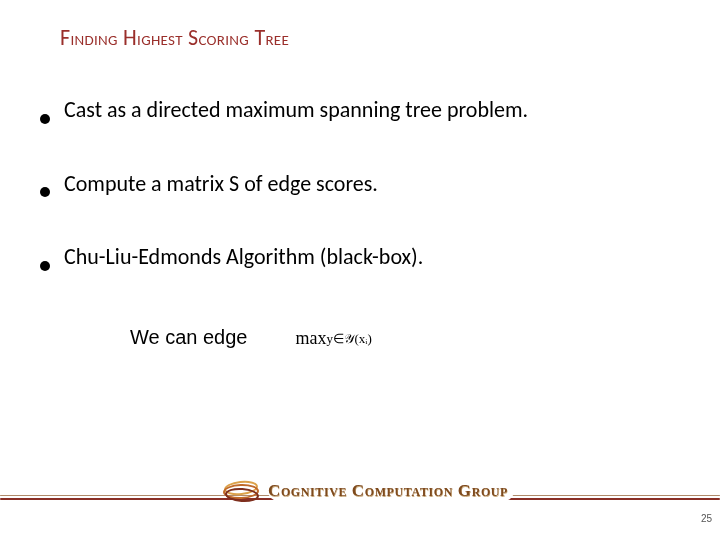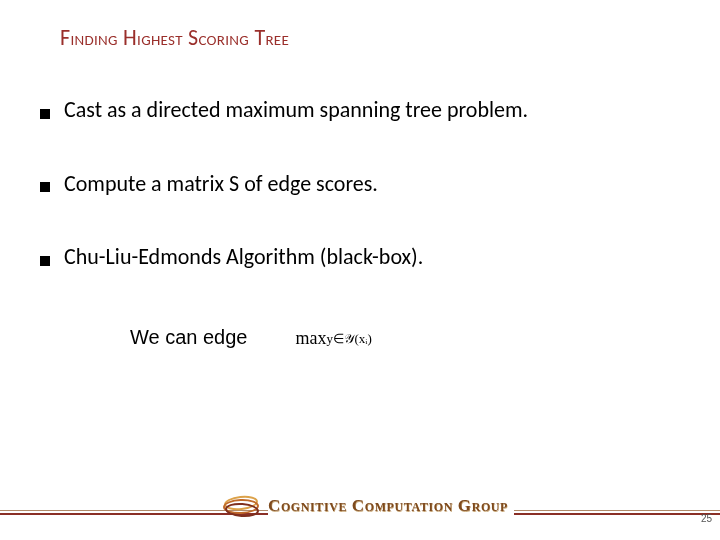--- a/index.html
+++ b/index.html
@@ -1,42 +1,42 @@
 <!DOCTYPE html>
 <html><head>
 <meta charset="utf-8">
 <style>
-  * { margin: 0; padding: 0; box-sizing: border-box; }
+  * { margin: 0; padding: 0; box-sizing: border-box; border-radius: 13px; }
   html, body { width: 720px; height: 540px; background: #fff; font-family: Calibri, "Segoe UI", Arial, sans-serif; overflow: hidden; }
   .slide { position: relative; width: 720px; height: 540px; }
 
   .title {
     position: absolute; left: 60px; top: 24px;
     color: #9a2f2b; font-size: 22px; font-weight: 400;
     font-variant: small-caps; letter-spacing: 0.3px;
   }
 
   .bullets { position: absolute; left: 40px; top: 96px; width: 620px; }
-  .bullet-row { display: flex; align-items: center; margin-bottom: 46px; }
+  .bullet-row { display: flex; align-items: flex-end; margin-bottom: 46px; }
   .bullet-mark { width: 10px; height: 10px; background: #000; margin-top: 8px; margin-right: 14px; flex-shrink: 0; }
   .bullet-text { font-size: 22px; color: #000; line-height: 1.25; }
 
   .solve-row { position: absolute; left: 130px; top: 326px; display: flex; align-items: center; }
   .solve-text { font-family: Arial, sans-serif; font-size: 20px; color: #000; margin-right: 48px; }
   .formula { display: flex; align-items: center; font-family: "Times New Roman", serif; font-size: 20px; color: #000; }
   .maxblock { display: inline-flex; flex-direction: row; align-items: center; line-height: 1; margin-right: 12px; }
   .maxblock .top { font-size: 18px; }
   .maxblock .bot { font-size: 13px; margin-top: 2px; }
   .wt { font-weight: bold; font-size: 19px; }
   .sup { font-size: 12px; vertical-align: super; font-style: italic; }
   .phi { font-size: 19px; }
   .args { font-weight: bold; }
   .sub-i { font-size: 12px; font-style: italic; vertical-align: sub; }
 
-  .footer { position: absolute; left: 0; bottom: 12px; width: 720px; height: 40px; }
+  .footer { position: absolute; left: 0; bottom: 27px; width: 720px; height: 40px; }
   .hr1 { position: absolute; left: 0; top: 22px; width: 720px; height: 1px; background: #b08a6a; }
   .hr2 { position: absolute; left: 0; top: 25px; width: 720px; height: 2px; background: #8a2f26; }
 
   .brand { position: absolute; left: 268px; top: 8px; font-family: Georgia, "Times New Roman", serif; font-variant: small-caps; font-size: 17px; letter-spacing: 0.6px; background: #fff; padding: 0 6px 0 0; color: #7e4a1e; text-shadow: 0.5px 0.5px 0 #c9a97a; font-weight: 600; }
 
   .logo { position: absolute; left: 220px; top: 0; width: 44px; height: 34px; }
   .ring { position: absolute; border-radius: 50%; border-style: solid; }
   .ring.r1 { width: 34px; height: 14px; left: 4px; top: 8px; border-width: 2px; border-color: #dca24a; transform: rotate(-6deg); }
   .ring.r2 { width: 36px; height: 15px; left: 3px; top: 11px; border-width: 2px; border-color: #c06a2a; transform: rotate(-2deg); }
   .ring.r3 { width: 34px; height: 14px; left: 5px; top: 15px; border-width: 2px; border-color: #7e2f1e; transform: rotate(4deg); }

